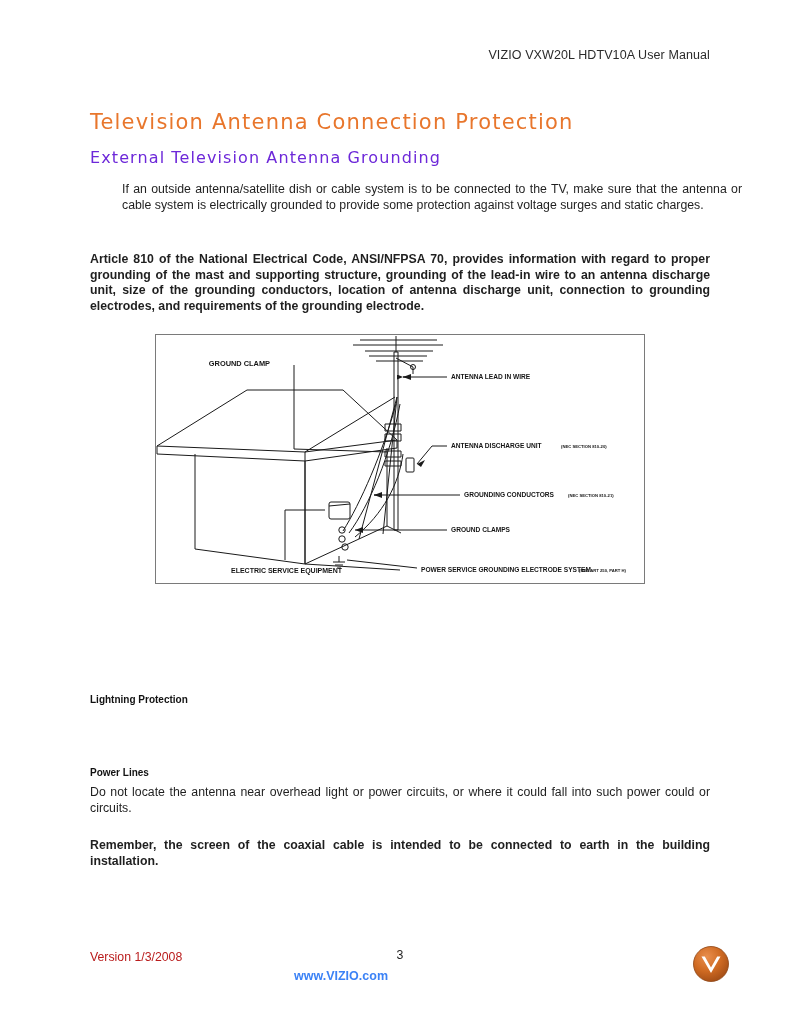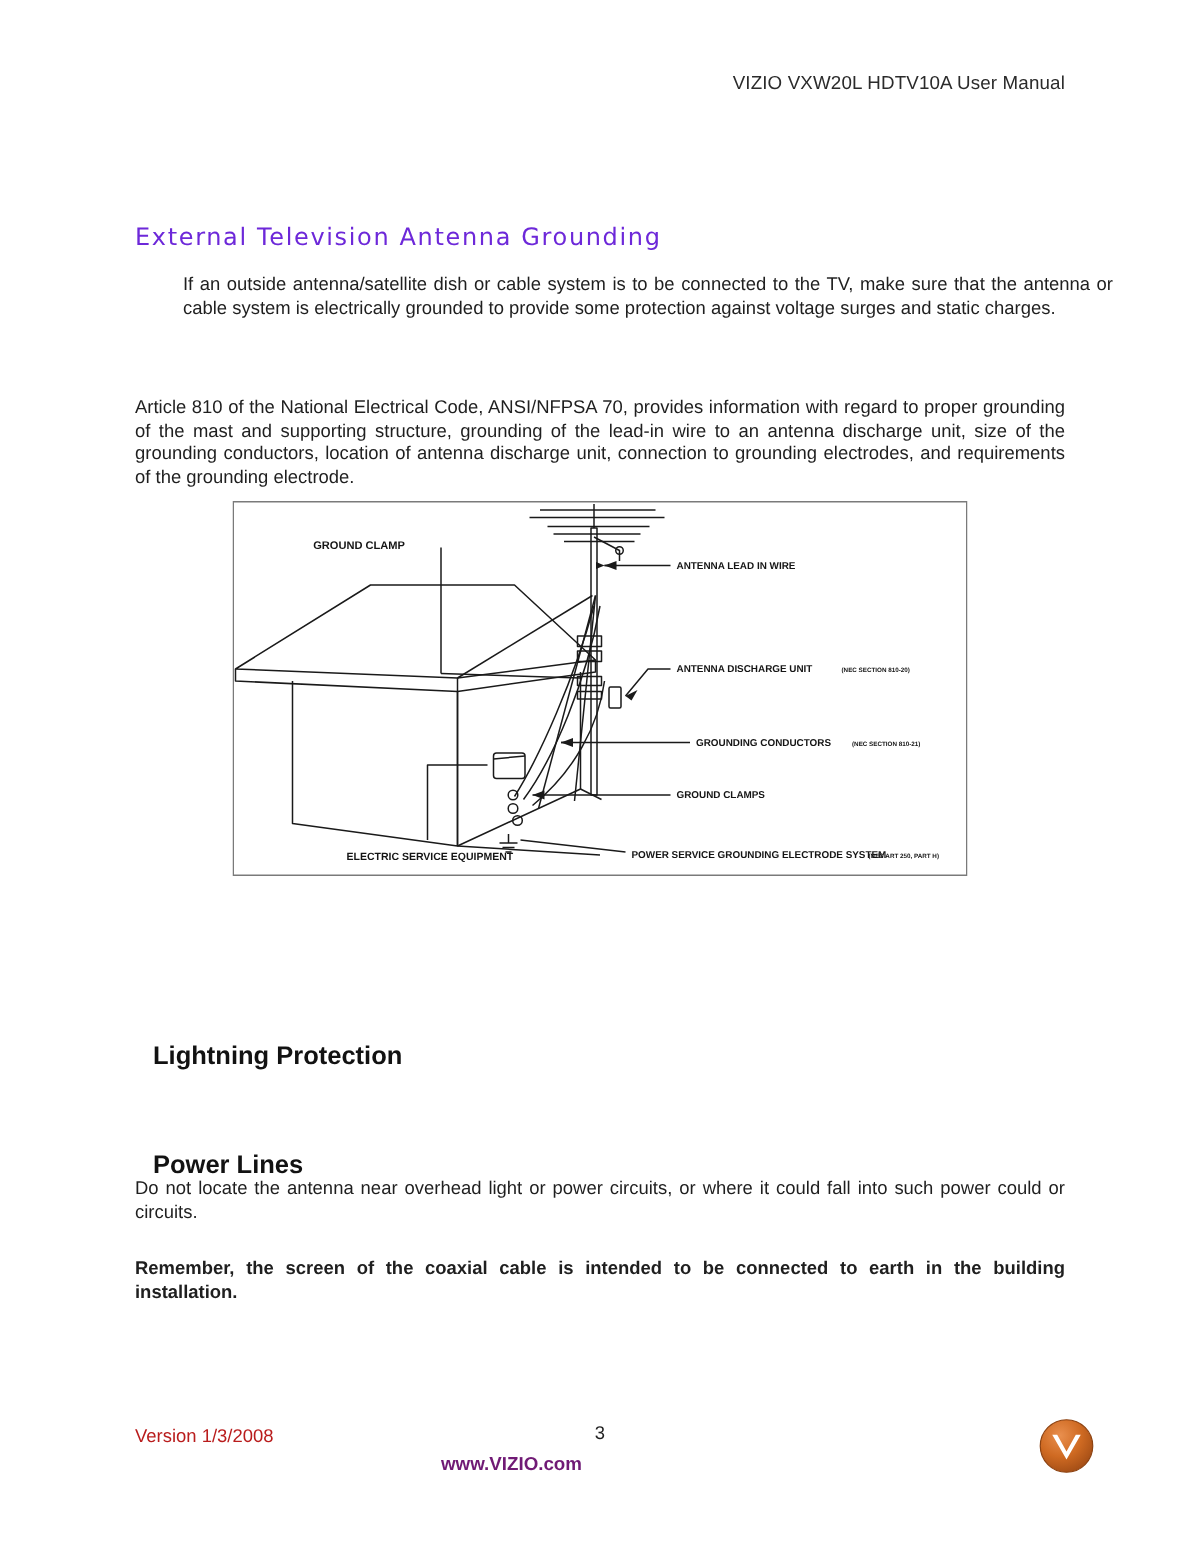--- a/index.html
+++ b/index.html
@@ -62,29 +62,28 @@
   .para {
     position: absolute;
     left: 90px;
     width: 620px;
     font-size: 12.3px;
     line-height: 15.6px;
     text-align: justify;
     color: #1f1f1f;
   }
   .para.p1 { top: 182px; margin-left: 32px; }
-  .para.p2 { top: 264px; }
+  .para.p2 { top: 252px; font-weight: bold; }
 
   .sub-head {
     position: absolute;
     left: 90px;
-    font-size: 17px;
+    font-size: 10px;
     font-weight: bold;
     color: #121212;
-    margin-left: 12px;
   }
   .sub-head.lightning { top: 694px; }
   .sub-head.powerlines { top: 767px; }
 
   .para.lightning { top: 712px; }
   .para.powerlines { top: 785px; }
 
   .para.remember {
     top: 838px;
     font-weight: bold;
@@ -108,21 +107,21 @@
     color: #1f1f1f;
   }
   .footer-site {
     position: absolute;
     left: 0;
     top: 969px;
     width: 682px;
     text-align: center;
     font-size: 12.5px;
     font-weight: bold;
-    color: #701a75;
+    color: #3b82f6;
   }
   .vizio-logo {
     position: absolute;
     right: 70px;
     top: 945px;
     width: 38px;
     height: 38px;
   }
 
   
@@ -135,20 +134,21 @@
   }
   .diagram-wrap svg { display: block; }
 </style>
 </head>
 <body>
 
 <div class="page">
 
   <div class="doc-header">VIZIO VXW20L HDTV10A User Manual</div>
 
+  <div class="h1-title">Television Antenna Connection Protection</div>
 
   <div class="h2-title">External Television Antenna Grounding</div>
 
   <div class="para p1">If an outside antenna/satellite dish or cable system is to be connected to the TV, make sure that the antenna or cable system is electrically grounded to provide some protection against voltage surges and static charges.</div>
 
   <div class="para p2">Article 810 of the National Electrical Code, ANSI/NFPSA 70, provides information with regard to proper grounding of the mast and supporting structure, grounding of the lead-in wire to an antenna discharge unit, size of the grounding conductors, location of antenna discharge unit, connection to grounding electrodes, and requirements of the grounding electrode.</div>
 
   <div class="diagram-wrap">
     <svg width="490" height="250" viewBox="0 0 490 250" xmlns="http://www.w3.org/2000/svg">
       <defs>

